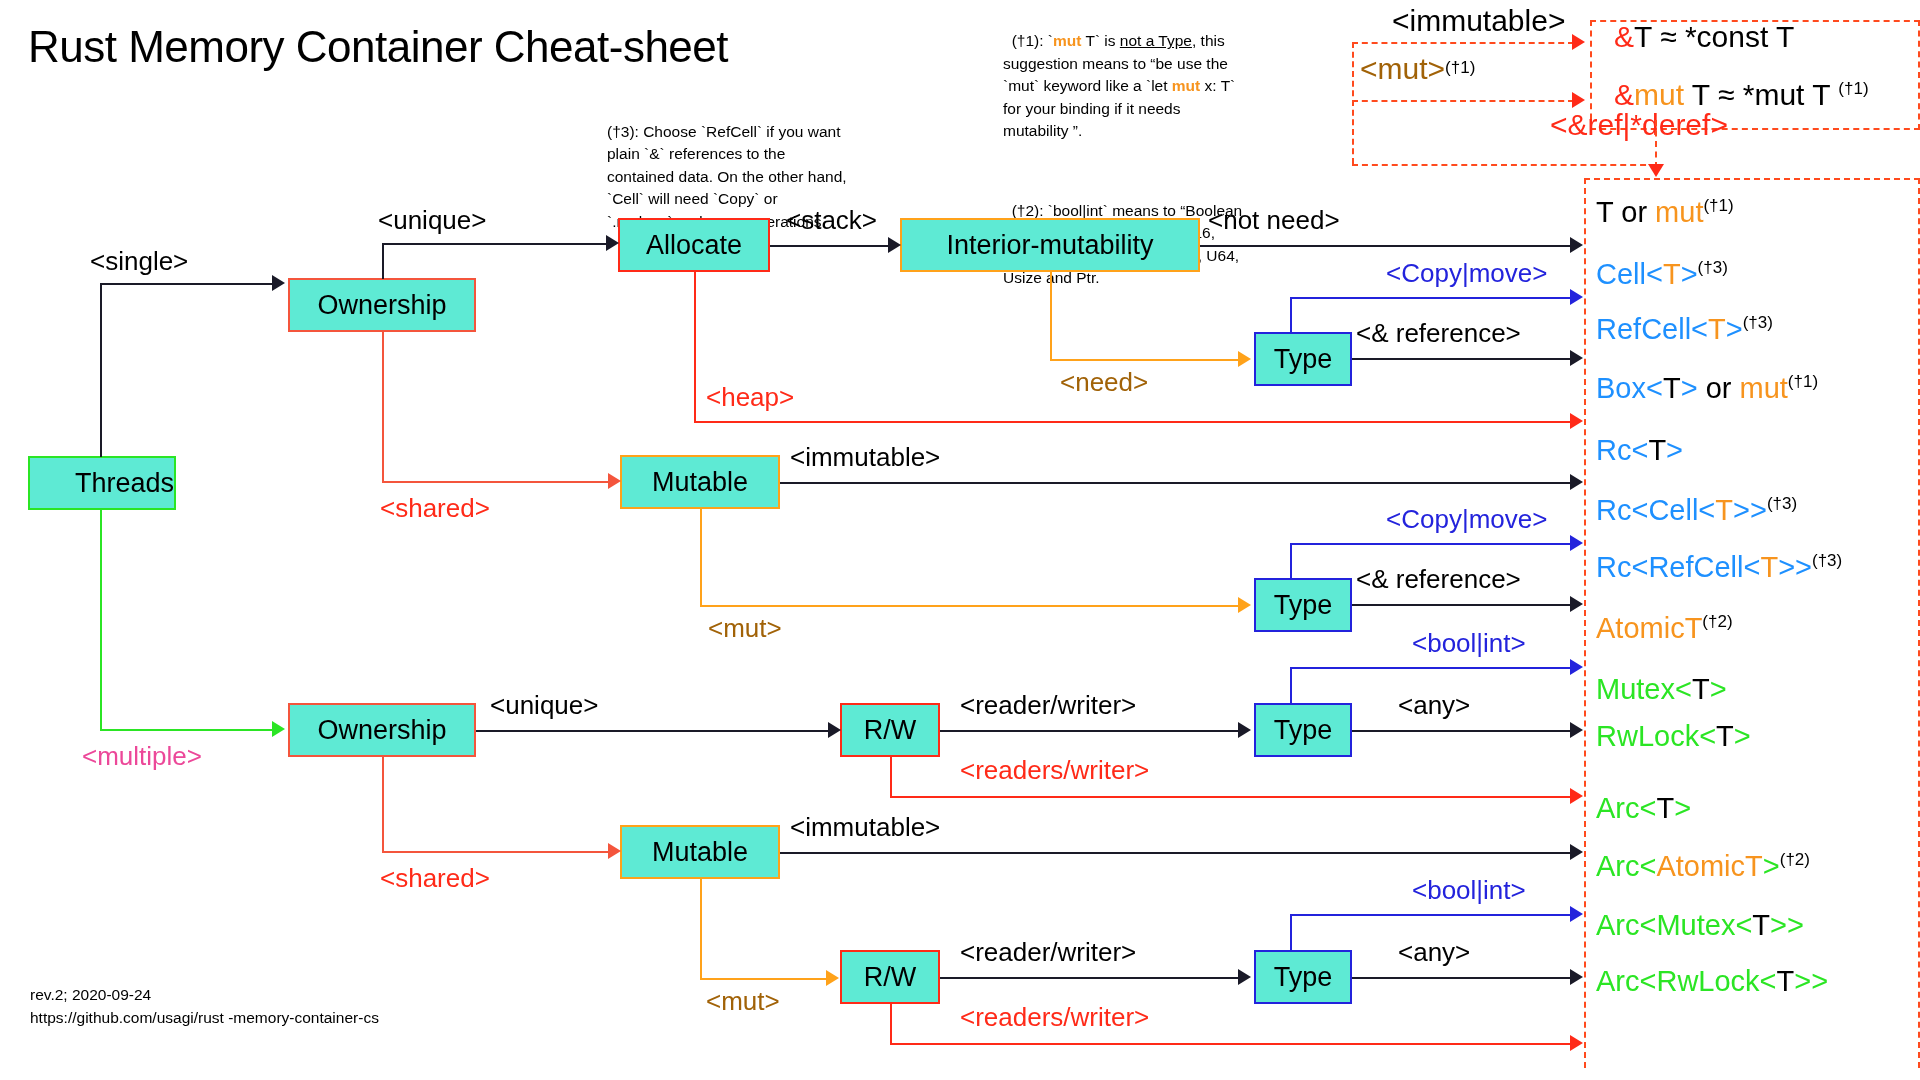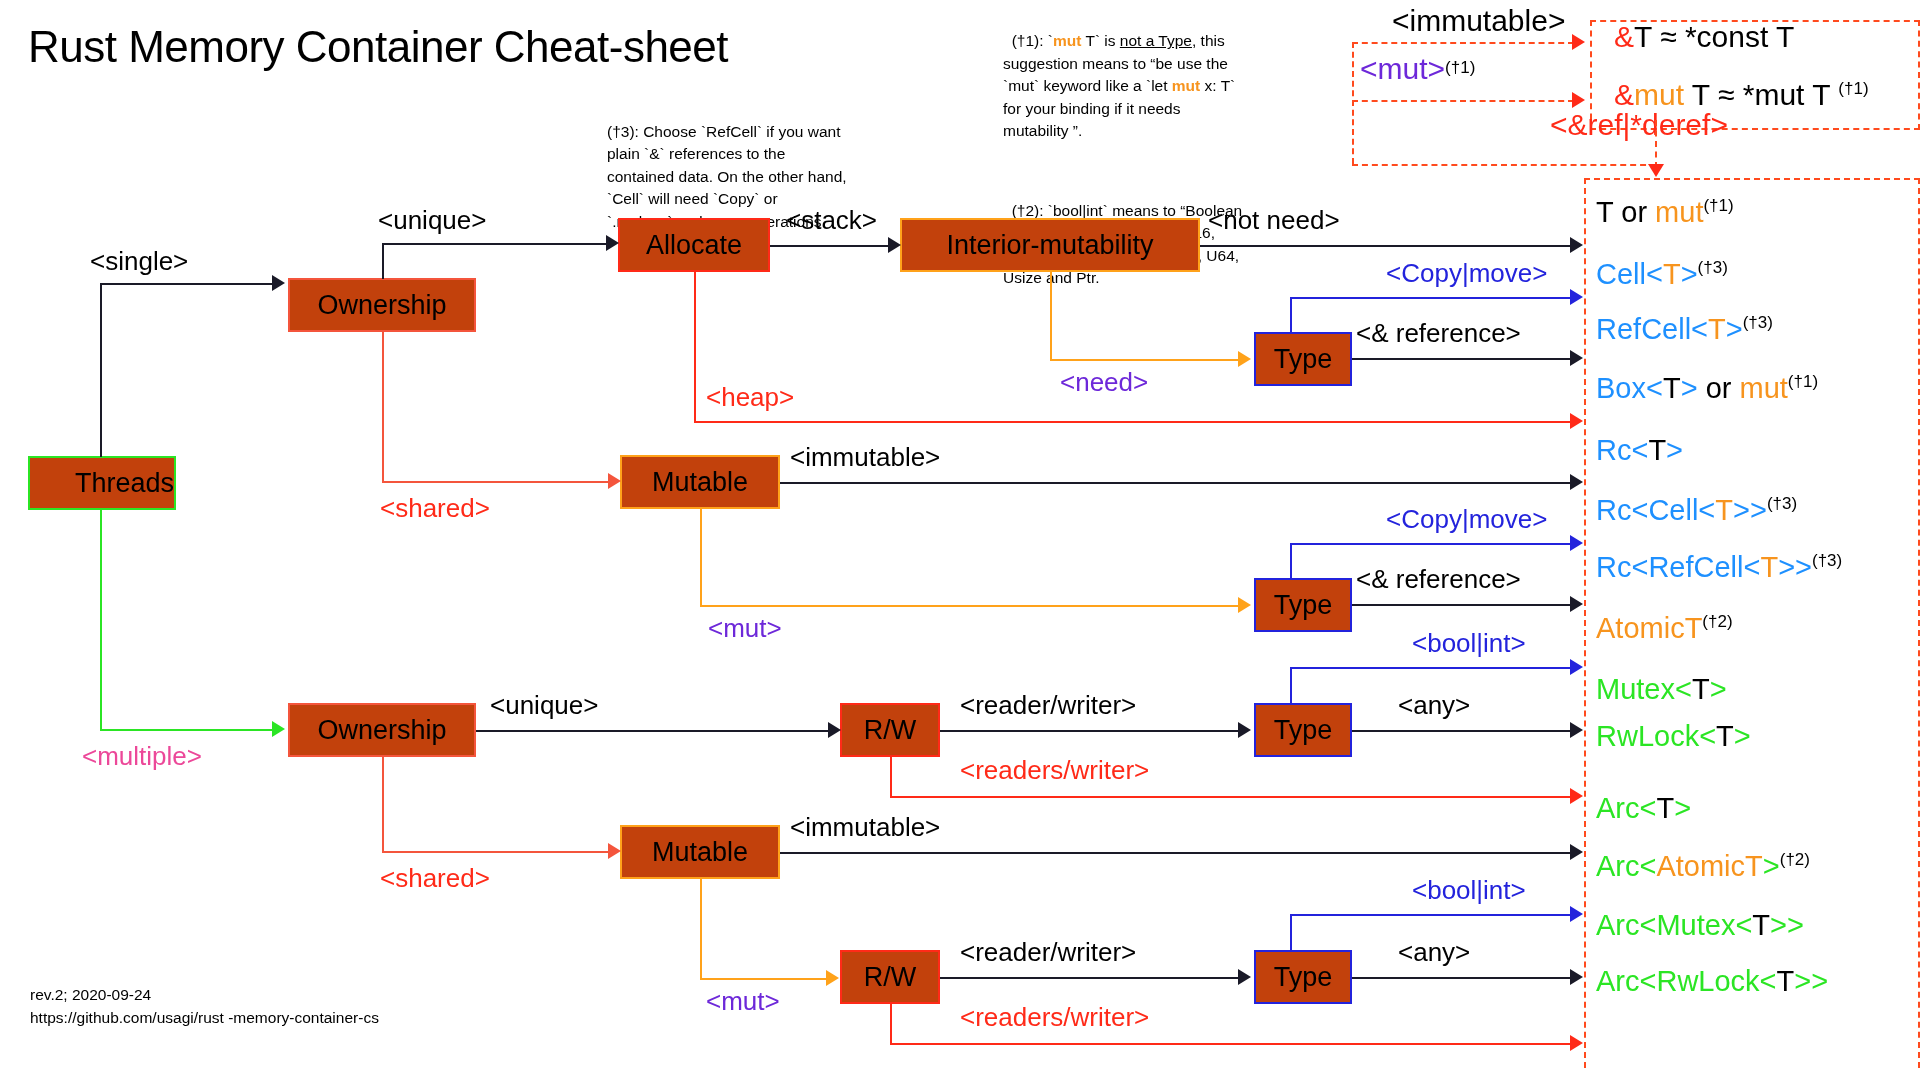--- a/index.html
+++ b/index.html
@@ -13,34 +13,34 @@
   
   #title{left:28px;top:22px;font-size:44px;letter-spacing:-0.5px;white-space:nowrap;}
   
   .note{font-size:15.5px;line-height:1.45;white-space:pre-wrap;}
   #note3{left:607px;top:78px;width:240px;margin-top:43px;}
   #note12{left:1003px;top:8px;width:240px;}
   .o{color:#F7941E;font-weight:bold;}
   .ul{text-decoration:underline;}
   
   .node{
-    position:absolute;background:#c2410c;border:2.5px solid #000;
+    position:absolute;background:#5eead4;border:2.5px solid #000;
     display:flex;align-items:center;justify-content:center;
     font-size:27px;white-space:nowrap;box-sizing:border-box;
   }
   .n-red{border-color:#FF2A18;}
   .n-red2{border-color:#F4553C;align-items:center;}
   .n-orange{border-color:#FFA21A;}
   .n-blue{border-color:#2323DC;}
   .n-green{border-color:#2BE524;justify-content:flex-end;}
   
   .elab{position:absolute;font-size:26px;white-space:nowrap;}
   .lb-black{color:#000;}
   .lb-red{color:#FF2A18;}
-  .lb-orange{color:#6d28d9;}
+  .lb-orange{color:#a16207;}
   .lb-blue{color:#2323DC;margin-left:36px;}
   .lb-green{color:#ec4899;}
   
   .ln{position:absolute;}
   .h{height:0;border-top-width:2.5px;border-top-style:solid;}
   .v{width:0;border-left-width:2.5px;border-left-style:solid;}
   .c-black{border-color:#1A1A28;}
   .c-red{color:#FF2A18;border-color:#FF2A18;}
   .c-red2{border-color:#F4553C;}
   .c-orange{border-color:#FFA21A;}

